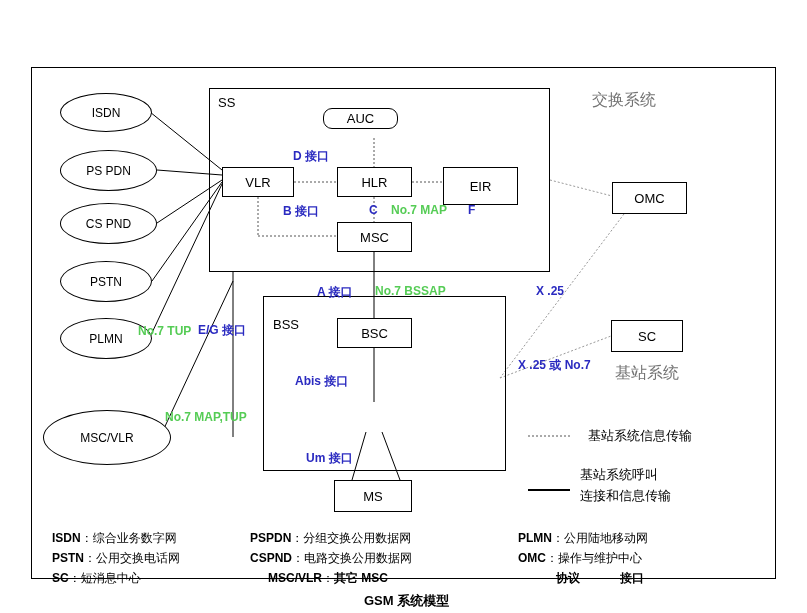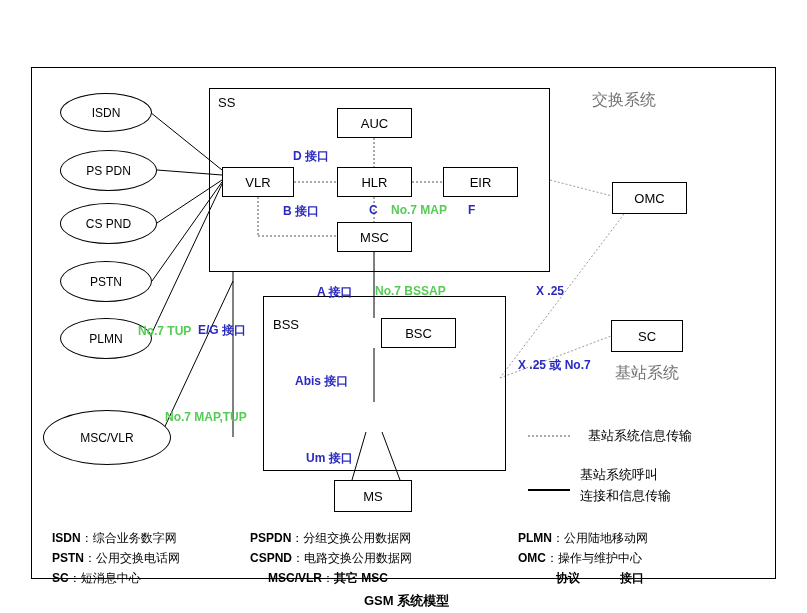--- a/index.html
+++ b/index.html
@@ -69,27 +69,27 @@
 
   <div class="group" style="left:209px;top:88px;width:341px;height:184px;"></div>
   <div class="lbl" style="left:218px;top:95px;font-size:13px;">SS</div>
 
   <div class="group" style="left:263px;top:296px;width:243px;height:175px;"></div>
   <div class="lbl" style="left:273px;top:317px;font-size:13px;">BSS</div>
 
   <div class="title-cn" style="left:592px;top:90px;">交换系统</div>
   <div class="title-cn" style="left:615px;top:363px;">基站系统</div>
 
-  <div class="box" style="left:337px;top:108px;width:75px;height:30px;">AUC</div>
+  <div class="box" style="left:323px;top:108px;width:75px;height:21px;border-radius:9px;">AUC</div>
   <div class="box" style="left:222px;top:167px;width:72px;height:30px;">VLR</div>
   <div class="box" style="left:337px;top:167px;width:75px;height:30px;">HLR</div>
-  <div class="box" style="left:443px;top:167px;width:75px;height:30px;">EIR</div>
+  <div class="box" style="left:443px;top:167px;width:75px;height:38px;">EIR</div>
   <div class="box" style="left:337px;top:222px;width:75px;height:30px;">MSC</div>
   <div class="box" style="left:612px;top:182px;width:75px;height:32px;">OMC</div>
-  <div class="box" style="left:337px;top:318px;width:75px;height:30px;margin-left:44px;">BSC</div>
+  <div class="box" style="left:337px;top:318px;width:75px;height:30px;">BSC</div>
   <div class="box" style="left:611px;top:320px;width:72px;height:32px;">SC</div>
   <div class="box" style="left:334px;top:480px;width:78px;height:32px;">MS</div>
 
   <div class="ellipse" style="left:60px;top:93px;width:92px;height:39px;">ISDN</div>
   <div class="ellipse" style="left:60px;top:150px;width:97px;height:41px;">PS PDN</div>
   <div class="ellipse" style="left:60px;top:203px;width:97px;height:41px;">CS PND</div>
   <div class="ellipse" style="left:60px;top:261px;width:92px;height:41px;">PSTN</div>
   <div class="ellipse" style="left:60px;top:318px;width:92px;height:41px;">PLMN</div>
   <div class="ellipse" style="left:43px;top:410px;width:128px;height:55px;">MSC/VLR</div>
 

